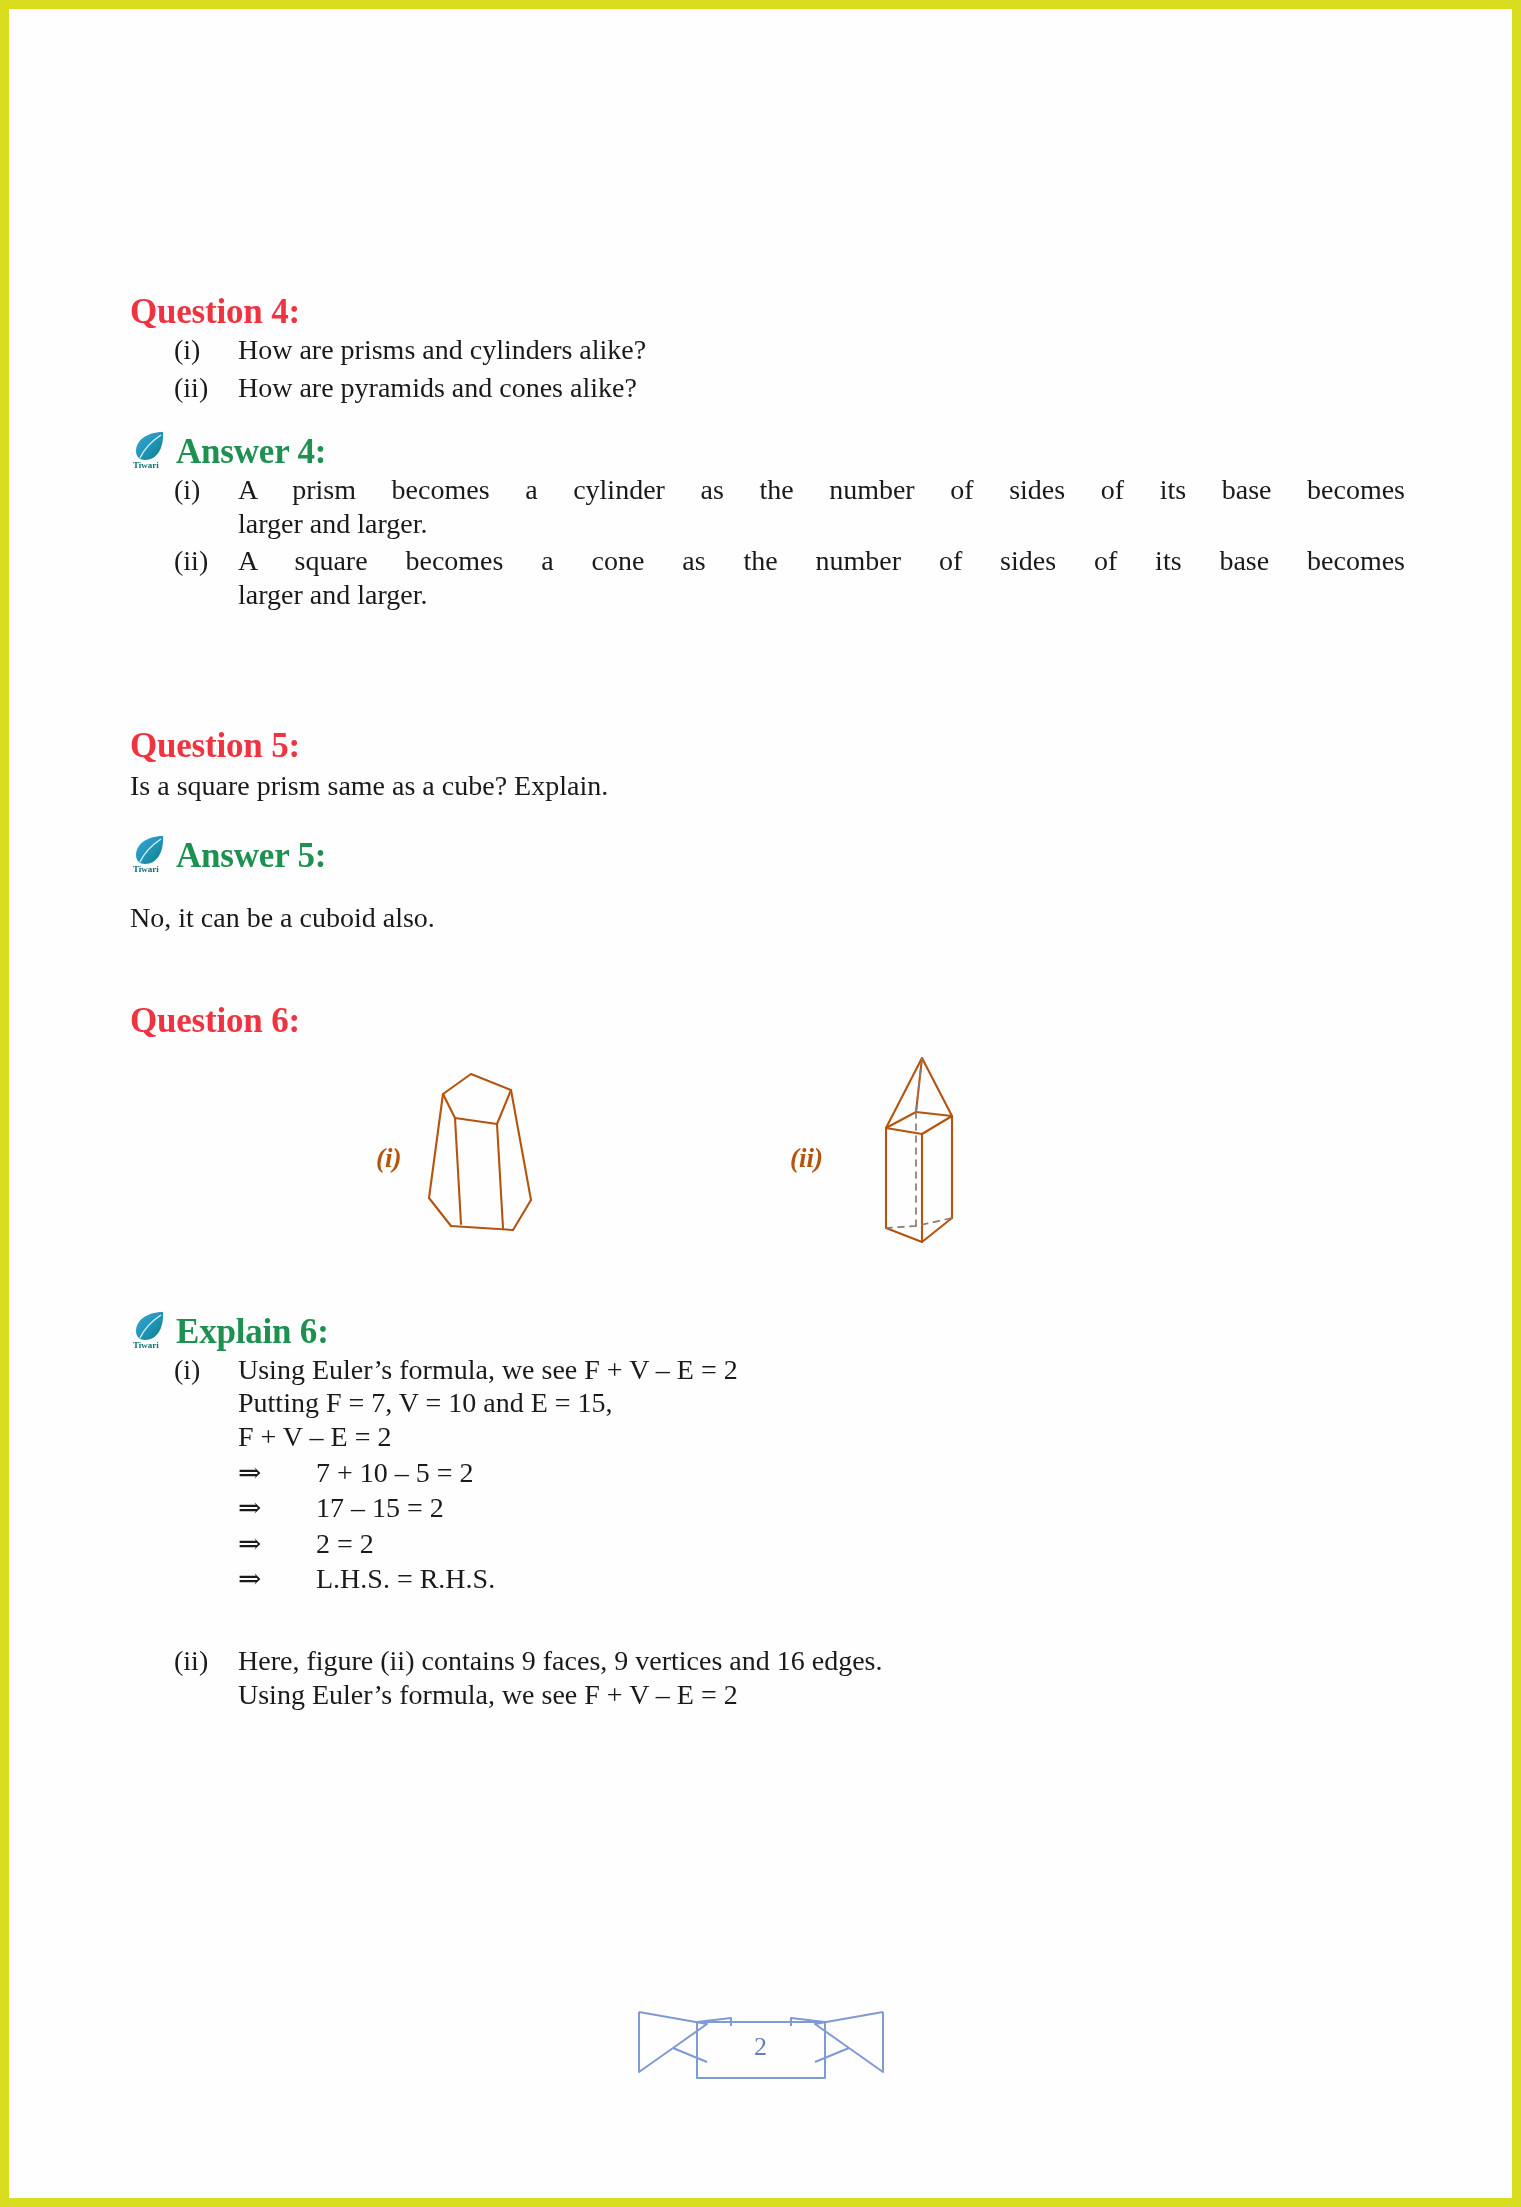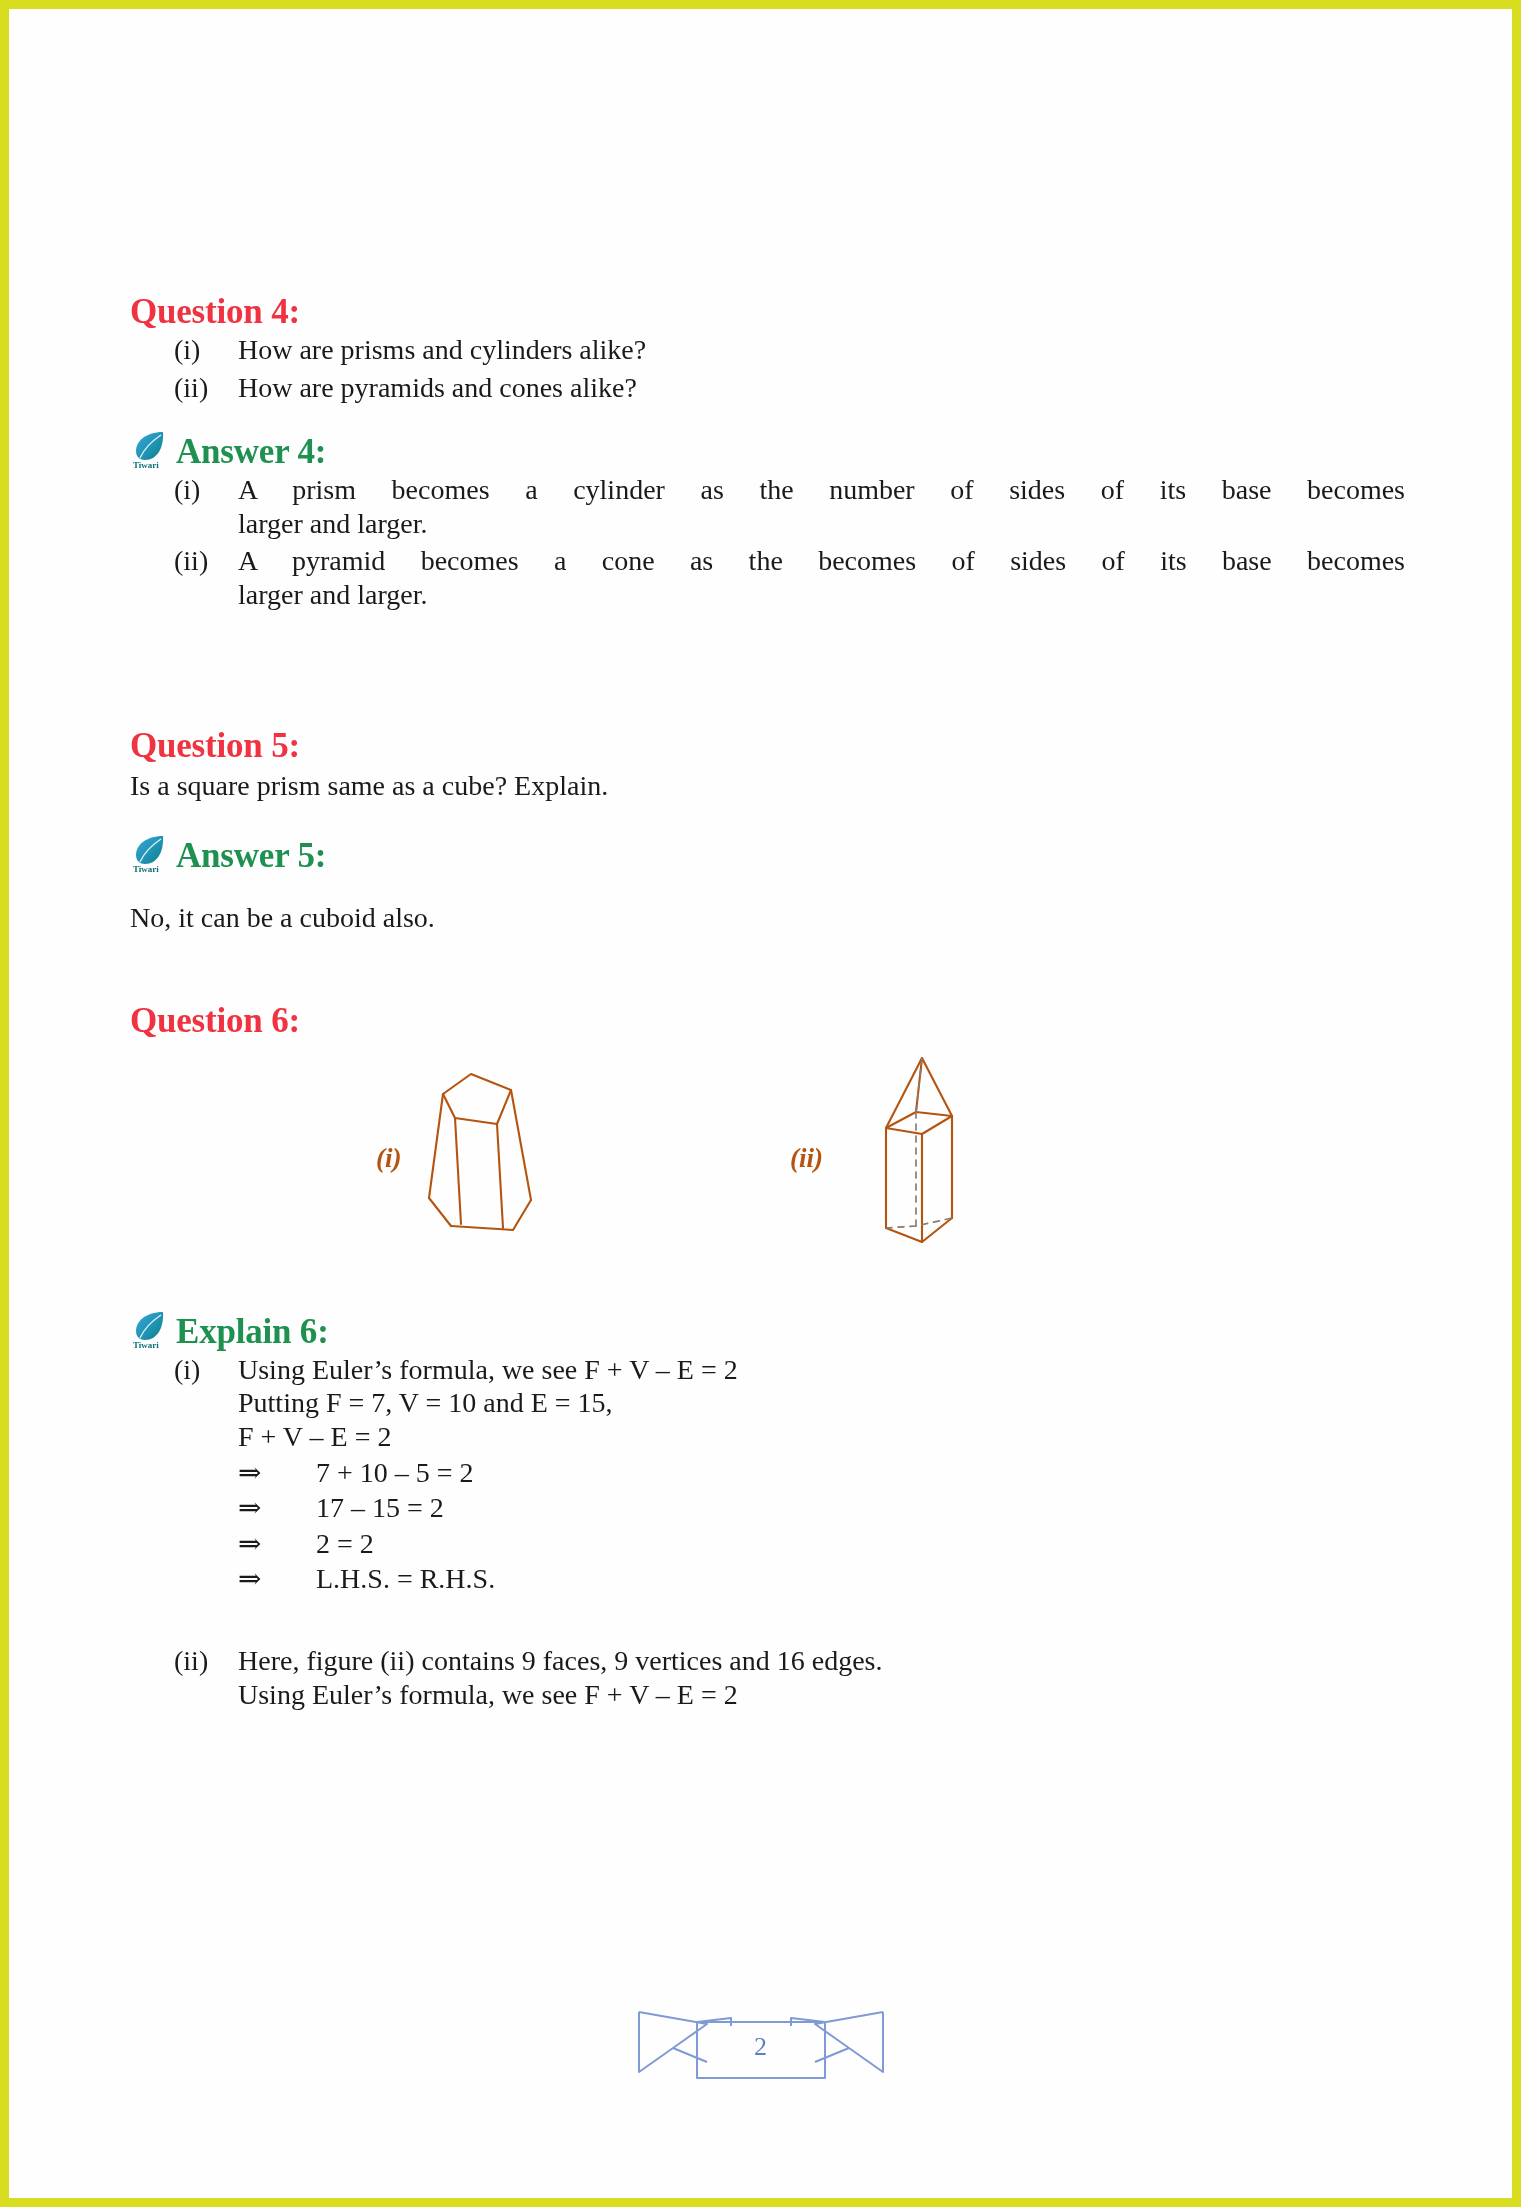--- a/index.html
+++ b/index.html
@@ -206,21 +206,21 @@
         <div class="rn-label">(i)</div>
         <div class="rn-body">
           <span class="ln jl">A prism becomes a cylinder as the number of sides of its base becomes</span>
           <span class="ln">larger and larger.</span>
         </div>
       </div>
 
       <div class="rn-row">
         <div class="rn-label">(ii)</div>
         <div class="rn-body">
-          <span class="ln jl">A pyramid becomes a cone as the becomes of sides of its base becomes</span>
+          <span class="ln jl">A square becomes a cone as the number of sides of its base becomes</span>
           <span class="ln">larger and larger.</span>
         </div>
       </div>
 
       <div class="gap-xl"></div>
 
       <div class="q-head">Question 5:</div>
       <div class="plain-line">Is a square prism same as a cube? Explain.</div>
 
       <div class="a-head-row" style="margin-top:6px">

